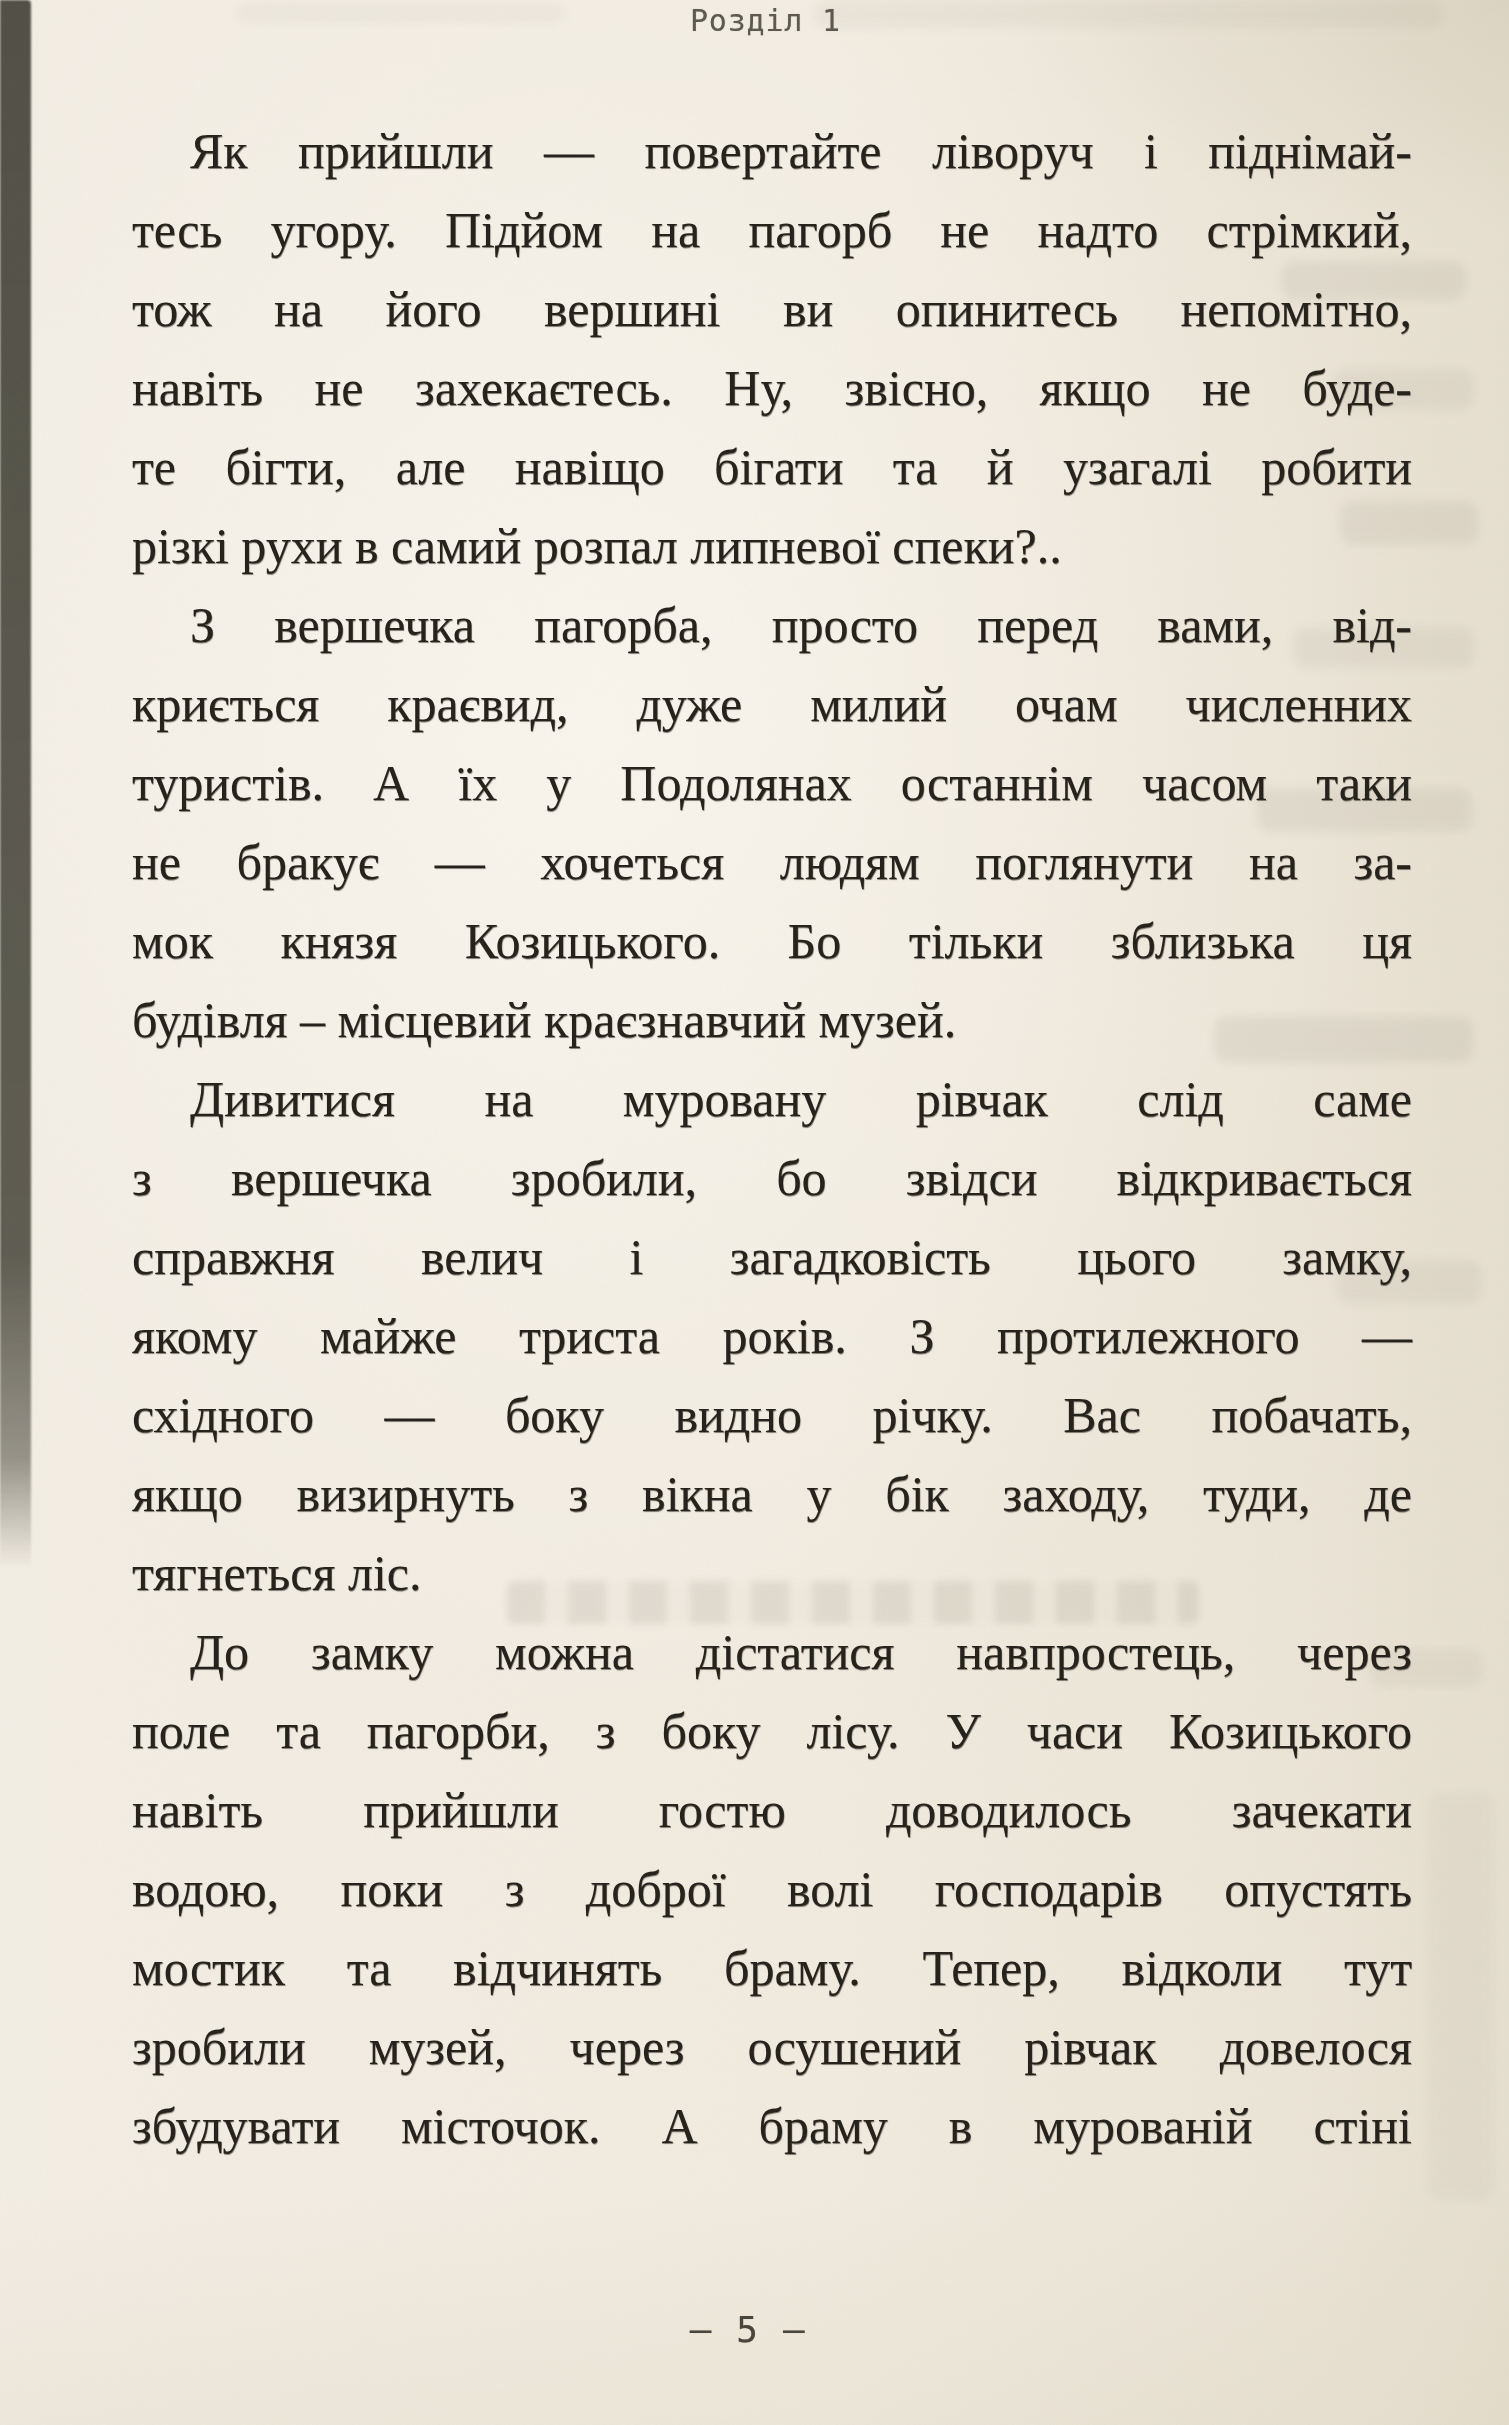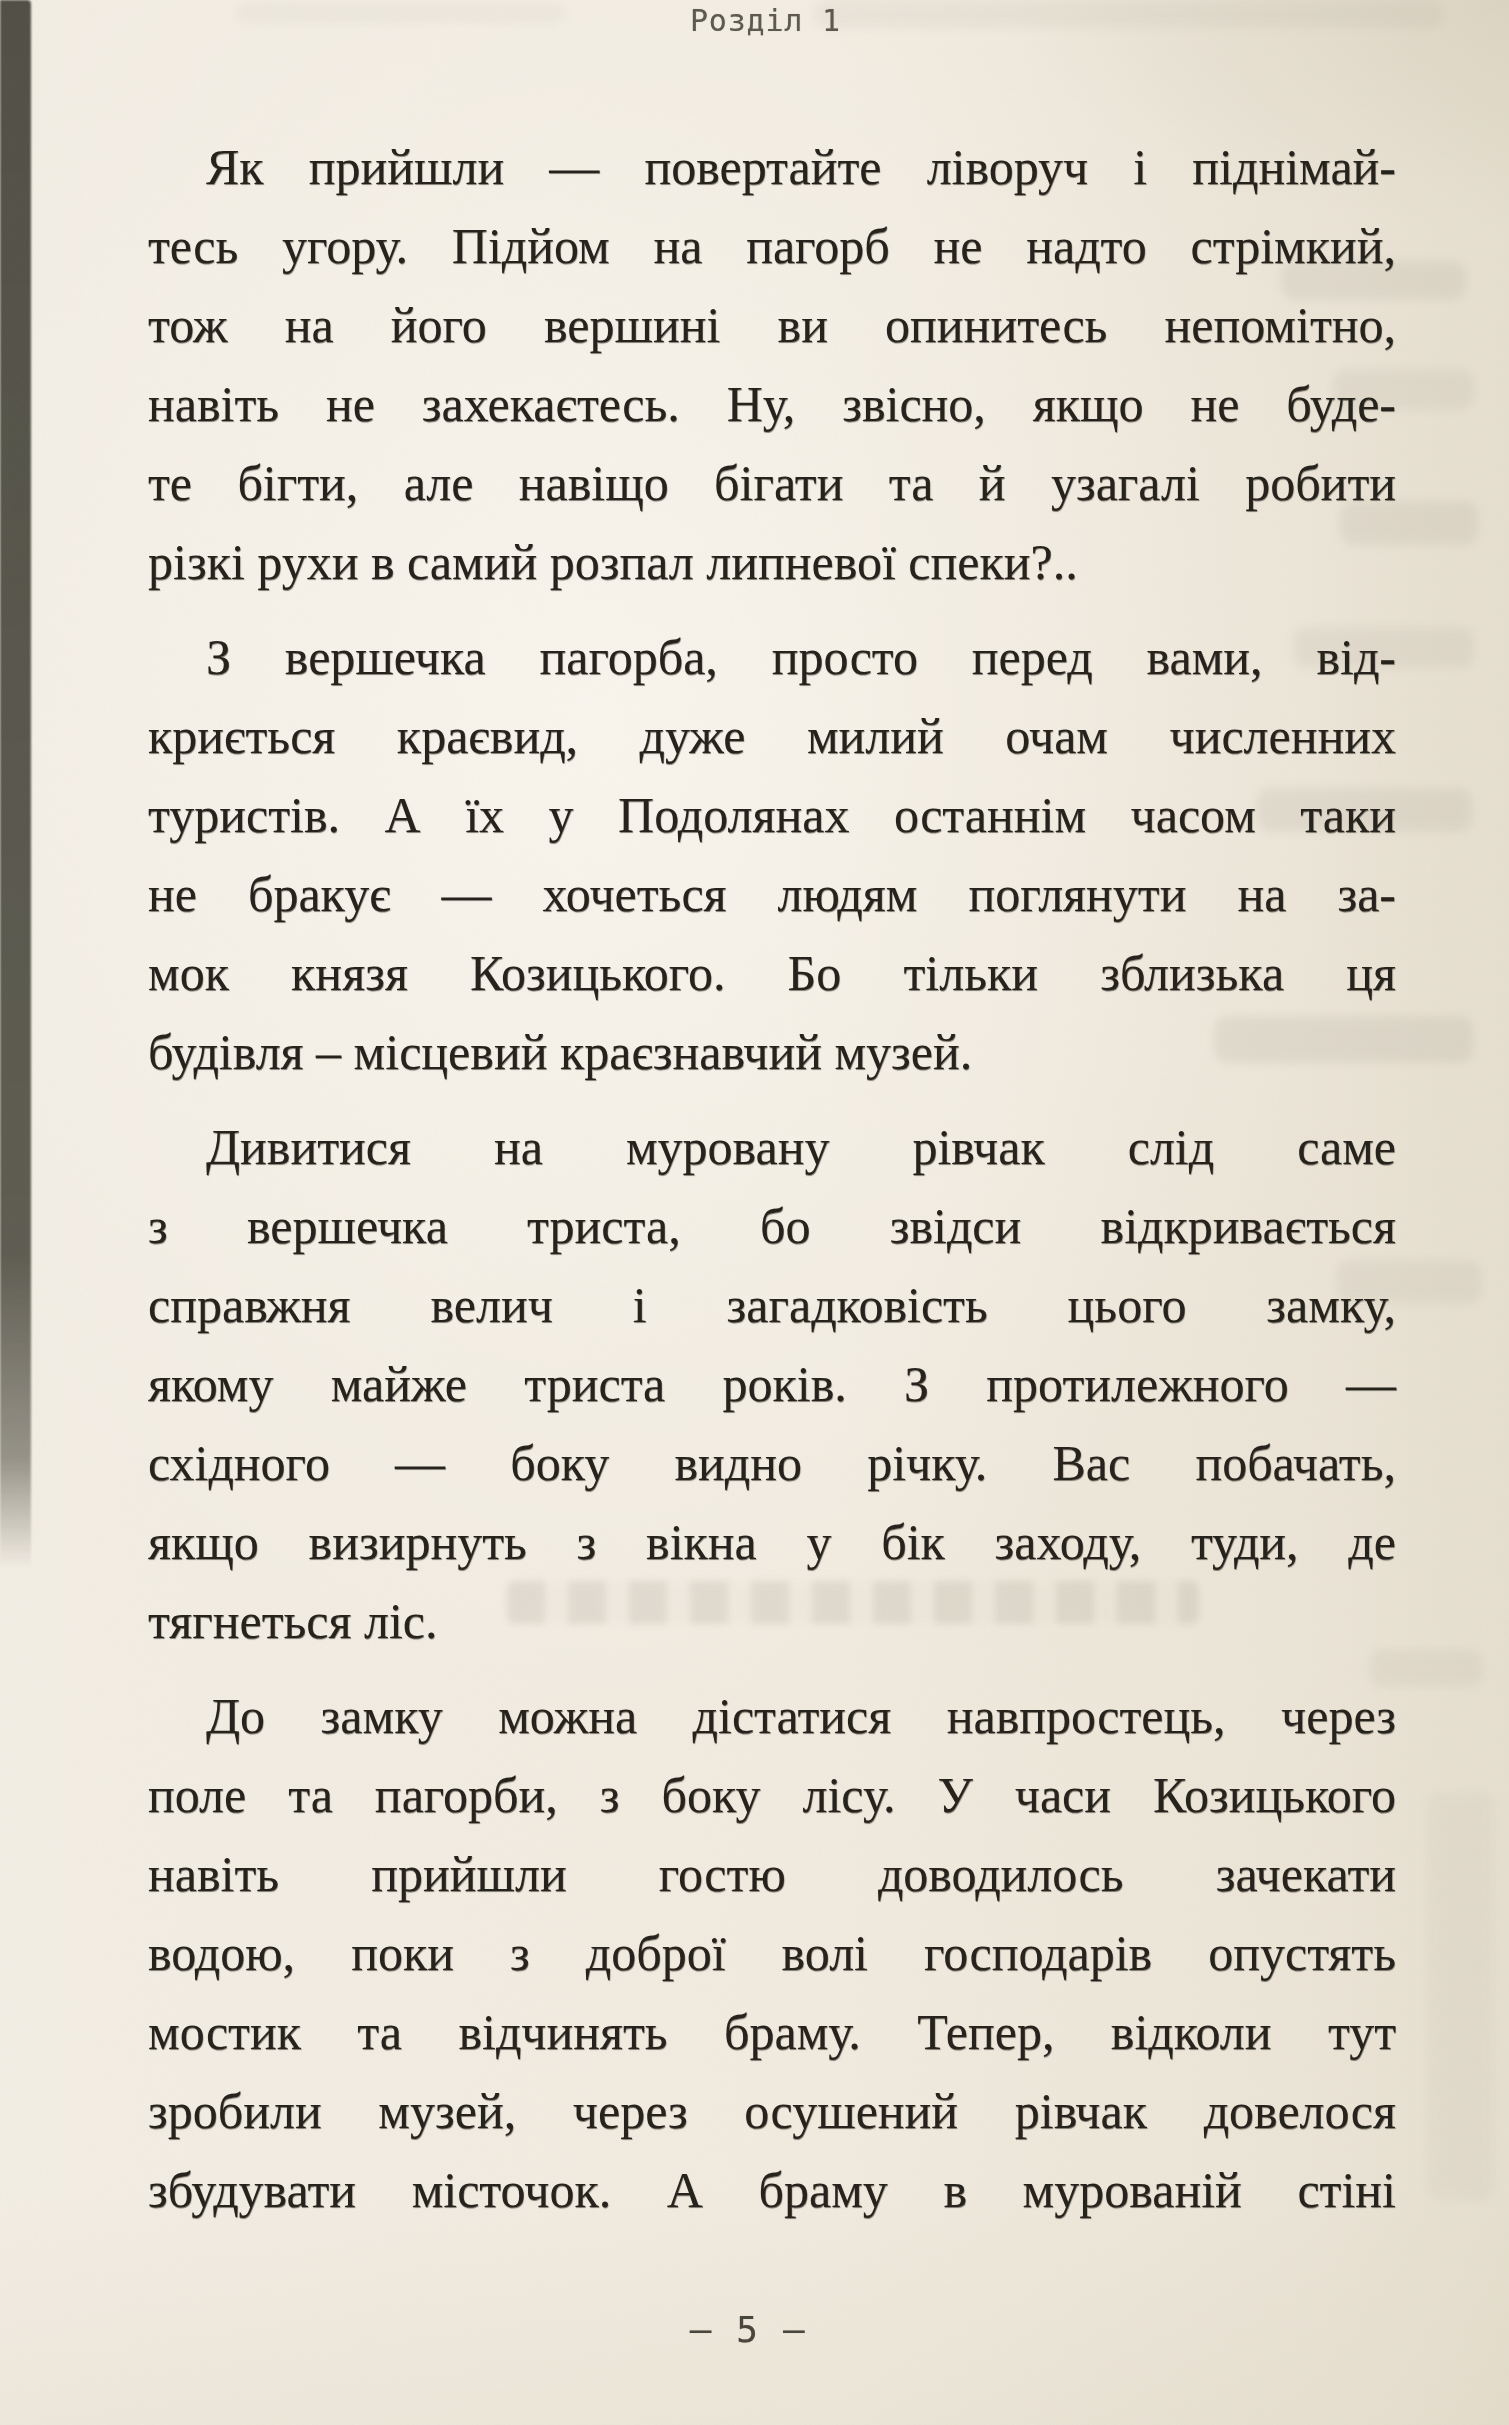--- a/index.html
+++ b/index.html
@@ -29,21 +29,21 @@
         filter:blur(3.9px);border-radius:7.9px;pointer-events:none;}
   
   .chapter-header{position:absolute;left:690px;top:3.1px;
         font-family:"DejaVu Sans Mono","Liberation Mono",monospace;
         font-size:30px;letter-spacing:0.8px;color:#45433a;opacity:.88;
         text-shadow:0 0 0.8px rgba(69,67,58,.5);white-space:nowrap;text-align:right;}
   
   .text-block{position:absolute;left:132px;top:112px;width:1280px;color:#221e18;
         font-size:50px;line-height:79px;
         text-shadow:0.5px 0.5px 0.8px rgba(32,27,20,0.55);}
-  .paragraph{margin:16px;padding:0;}
+  .paragraph{margin:0;padding:0;}
   .text-line{height:79px;text-align:justify;text-align-last:justify;white-space:normal;}
   .text-line.first-line{text-indent:58px;}
   .text-line.para-end{text-align:right;text-align-last:left;}
   
   .page-number{position:absolute;left:678px;top:2309px;width:140px;text-align:center;
         font-family:"DejaVu Sans Mono","Liberation Mono",monospace;
         font-size:36px;letter-spacing:1.6px;color:#38362d;opacity:.92;
         text-shadow:0 0 0.8px rgba(56,54,45,.5);white-space:nowrap;}
   .paper-texture{position:absolute;left:0;top:0;width:1509px;height:2426px;opacity:.055;pointer-events:none;}
 </style>
@@ -84,21 +84,21 @@
       <div class="paragraph">
         <div class="text-line first-line">З вершечка пагорба, просто перед вами, від-</div>
         <div class="text-line">криється краєвид, дуже милий очам численних</div>
         <div class="text-line">туристів. А їх у Подолянах останнім часом таки</div>
         <div class="text-line">не бракує — хочеться людям поглянути на за-</div>
         <div class="text-line">мок князя Козицького. Бо тільки зблизька ця</div>
         <div class="text-line para-end">будівля – місцевий краєзнавчий музей.</div>
       </div>
       <div class="paragraph">
         <div class="text-line first-line">Дивитися на муровану рівчак слід саме</div>
-        <div class="text-line">з вершечка триста, бо звідси відкривається</div>
+        <div class="text-line">з вершечка зробили, бо звідси відкривається</div>
         <div class="text-line">справжня велич і загадковість цього замку,</div>
         <div class="text-line">якому майже триста років. З протилежного —</div>
         <div class="text-line">східного — боку видно річку. Вас побачать,</div>
         <div class="text-line">якщо визирнуть з вікна у бік заходу, туди, де</div>
         <div class="text-line para-end">тягнеться ліс.</div>
       </div>
       <div class="paragraph">
         <div class="text-line first-line">До замку можна дістатися навпростець, через</div>
         <div class="text-line">поле та пагорби, з боку лісу. У часи Козицького</div>
         <div class="text-line">навіть прийшли гостю доводилось зачекати</div>

